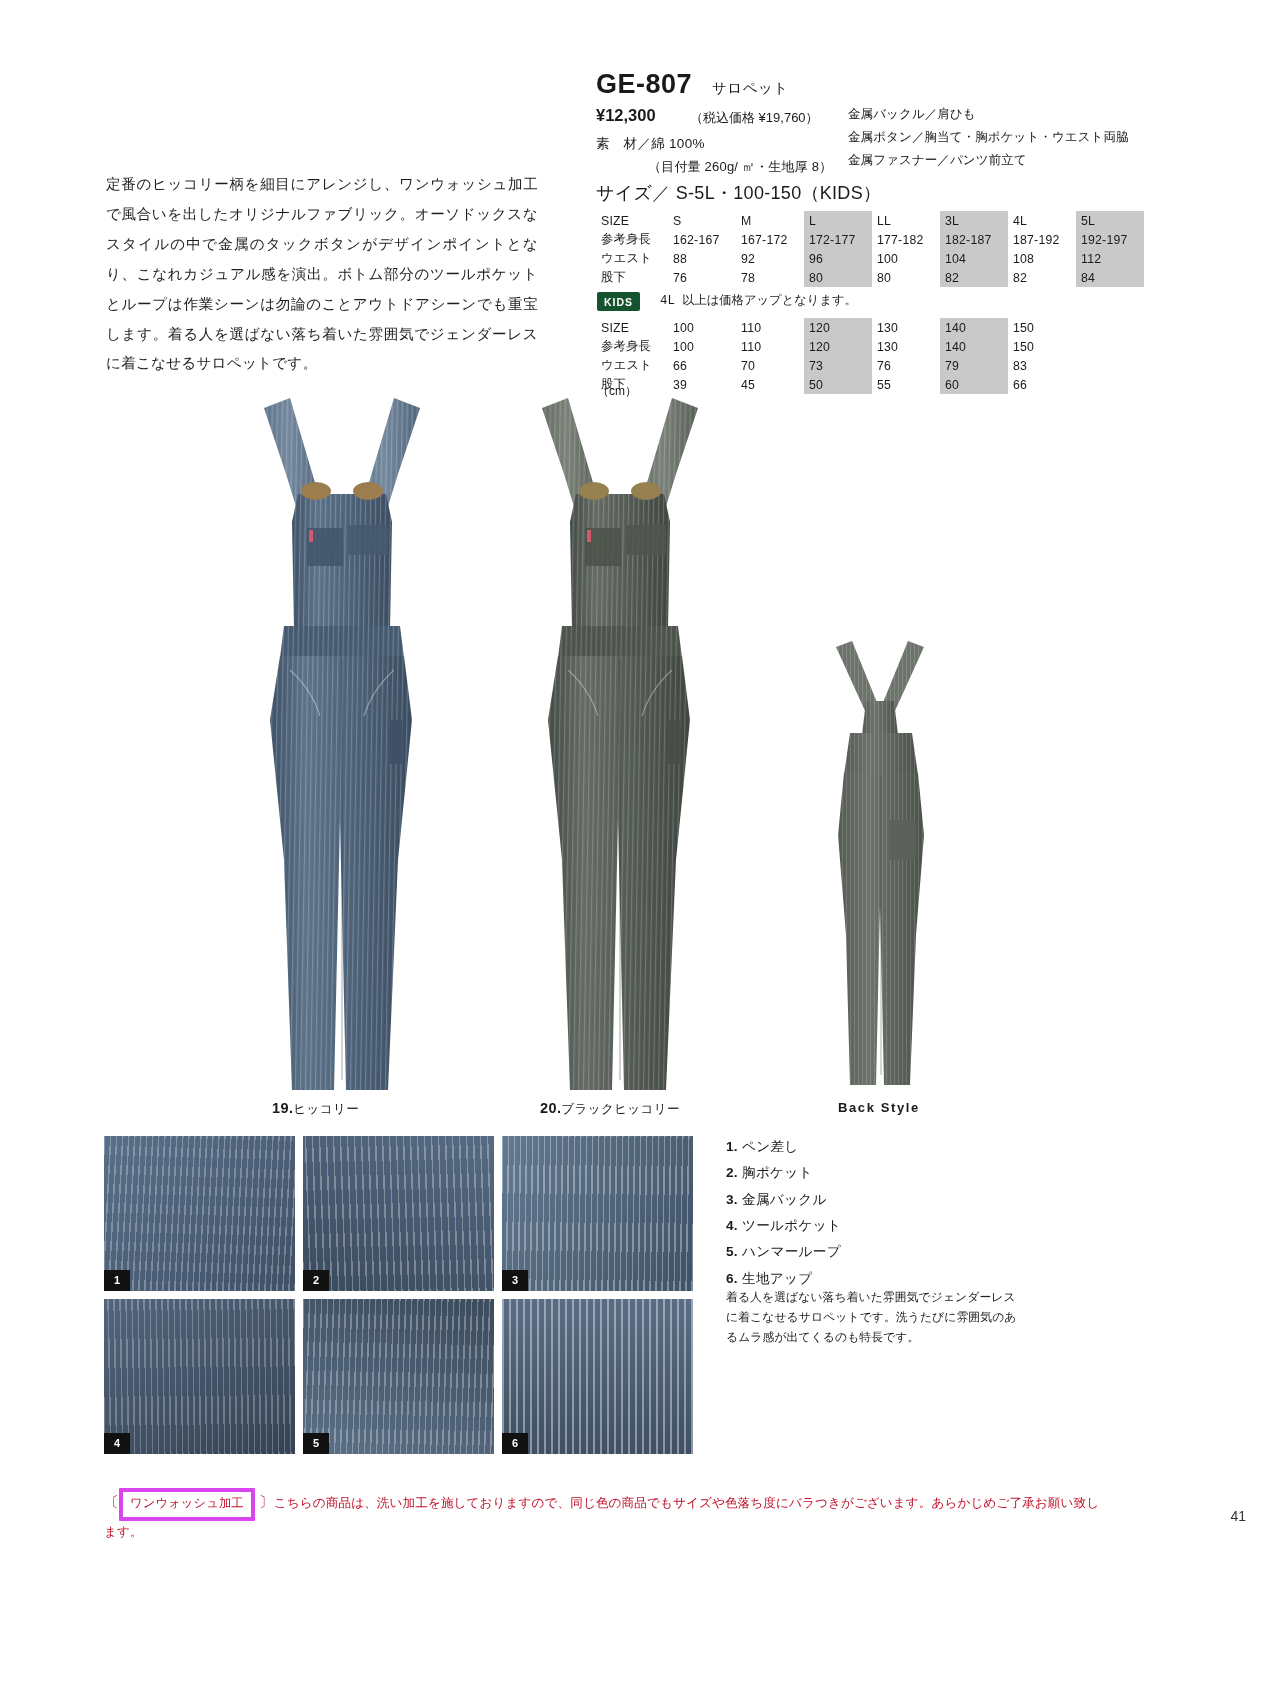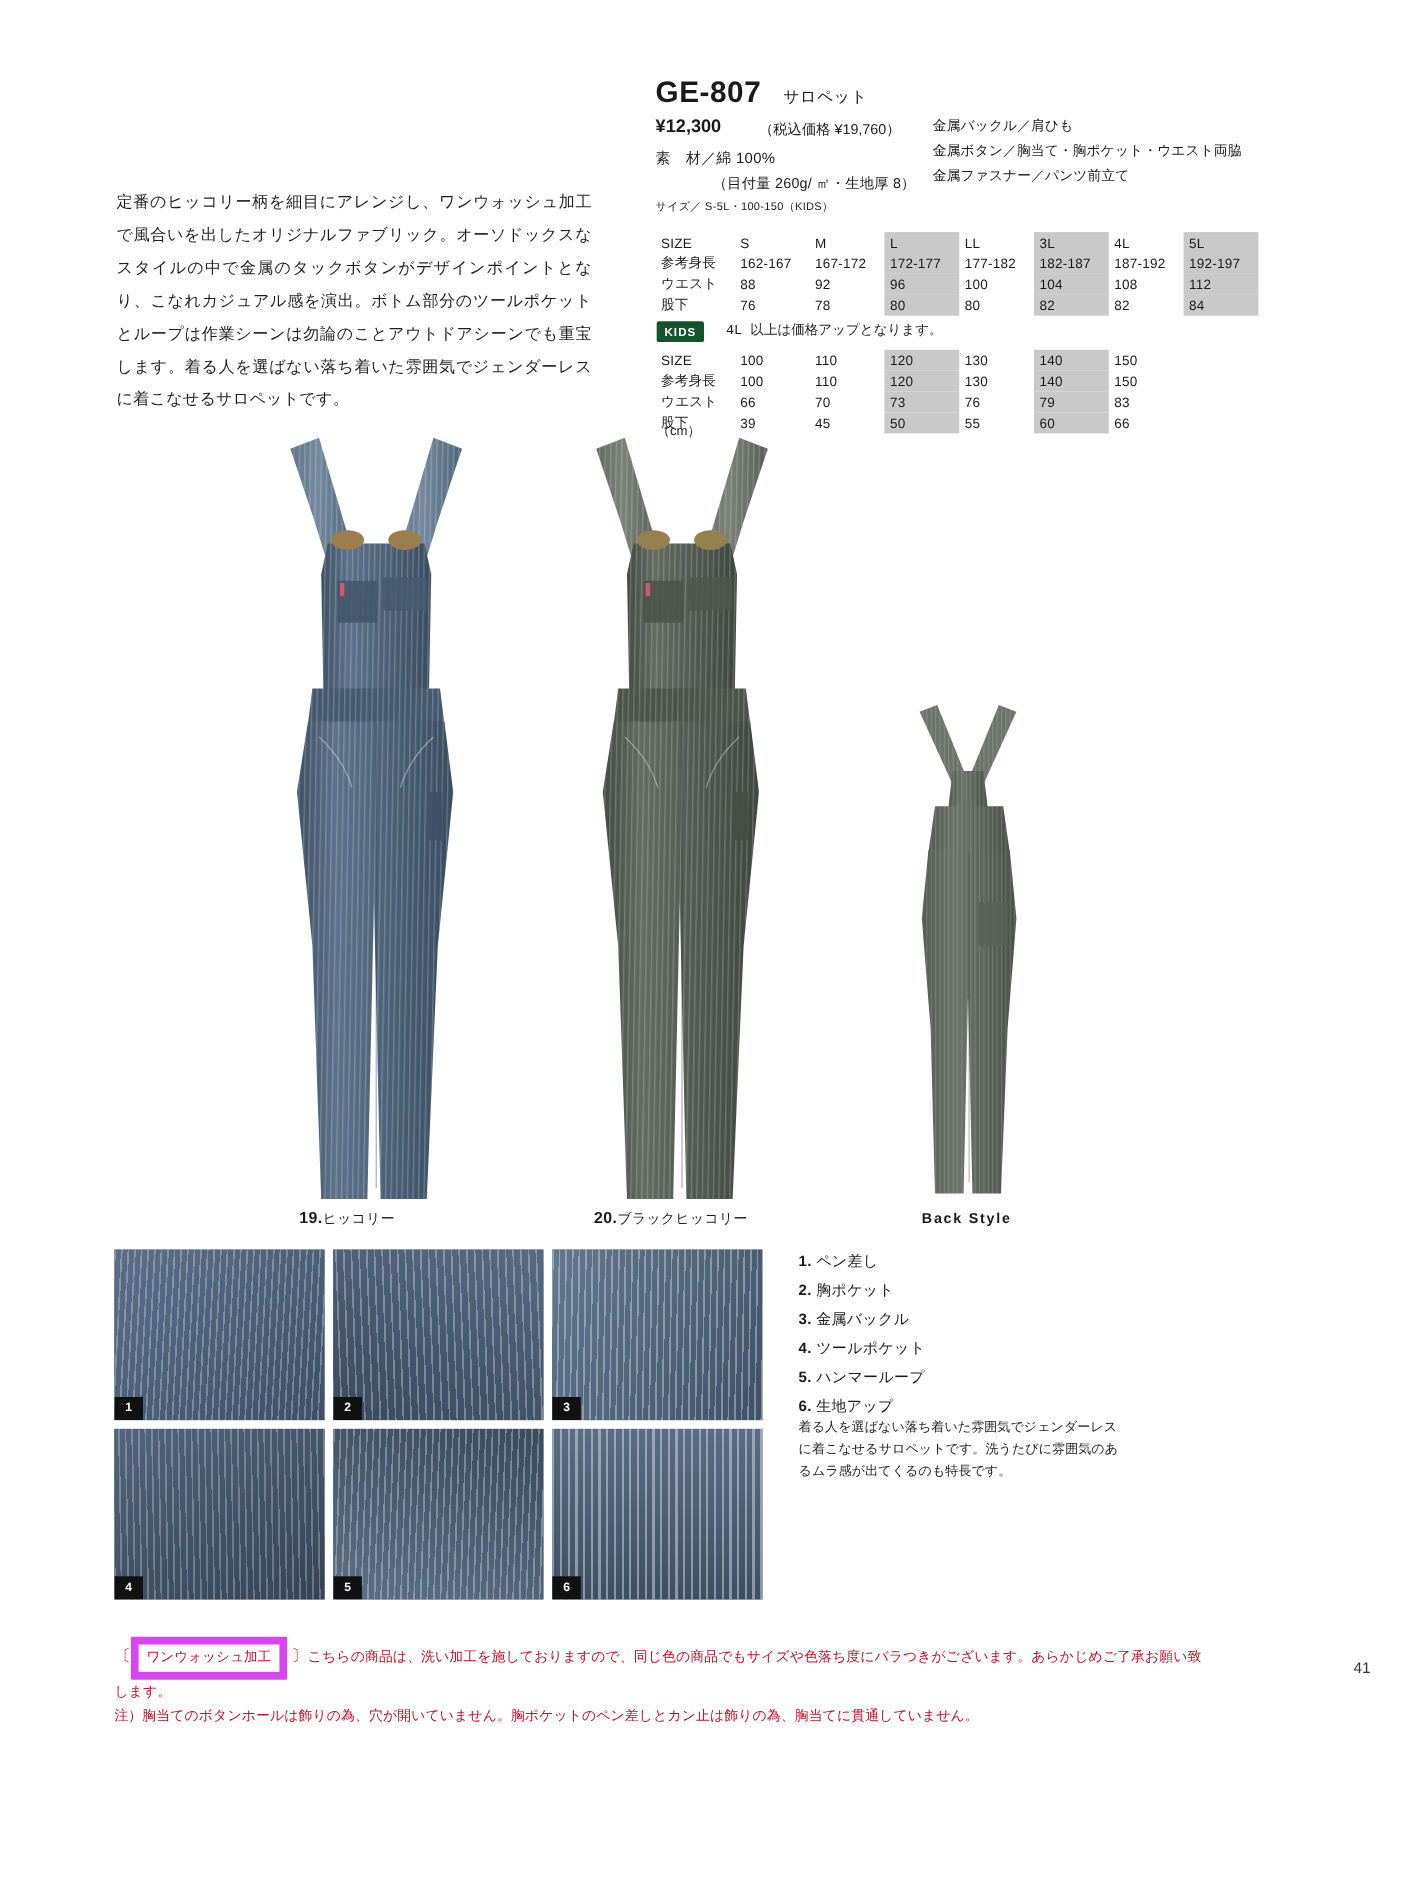--- a/index.html
+++ b/index.html
@@ -81,21 +81,21 @@
     position: absolute;
     left: 648px;
     top: 158px;
     font-size: 13px;
     letter-spacing: 0.2px;
   }
   .sizerange {
     position: absolute;
     left: 596px;
     top: 181px;
-    font-size: 10px;
+    font-size: 18px;
     letter-spacing: 0.3px;
   }
   .specs {
     position: absolute;
     left: 848px;
     top: 103px;
     font-size: 12.5px;
     line-height: 1.85;
     letter-spacing: 0.1px;
   }
@@ -235,21 +235,21 @@
     left: 104px;
     top: 1488px;
     width: 1000px;
     color: #c0112a;
     font-size: 12.6px;
     line-height: 1.75;
     letter-spacing: 0.1px;
   }
   .wash-tag {
     display: inline-block;
-    border: 7px solid #d946ef;
+    border: 4px solid #d946ef;
     padding: 1px 7px 2px 7px;
     font-size: 12.3px;
     margin-right: 4px;
     border-radius: 1px;
   }
   .bracket-l, .bracket-r { font-size: 15px; }
   .pageno {
     position: absolute;
     right: 34px;
     top: 1508px;
@@ -549,15 +549,14 @@
     <div><span class="n">4. </span><span>ツールポケット</span></div>
     <div><span class="n">5. </span><span>ハンマーループ</span></div>
     <div><span class="n">6. </span><span>生地アップ</span></div>
   </div>
 <div class="legend-note">着る人を選ばない落ち着いた雰囲気でジェンダーレスに着こなせるサロペットです。洗うたびに雰囲気のあるムラ感が出てくるのも特長です。</div>
 
 <div class="footer">
   <div>
     <span class="bracket-l">〔</span><span class="wash-tag">ワンウォッシュ加工</span><span class="bracket-r">〕</span><span>こちらの商品は、洗い加工を施しておりますので、同じ色の商品でもサイズや色落ち度にバラつきがございます。あらかじめご了承お願い致します。</span>
   </div>
-  <div>注）胸当てのボタンホールは飾りの為、穴が開いていません。胸ポケットのペン差しとカン止は飾りの為、胸当てに貫通していません。</div>
 </div>
 <div class="pageno">41</div>
 
 </body></html>

